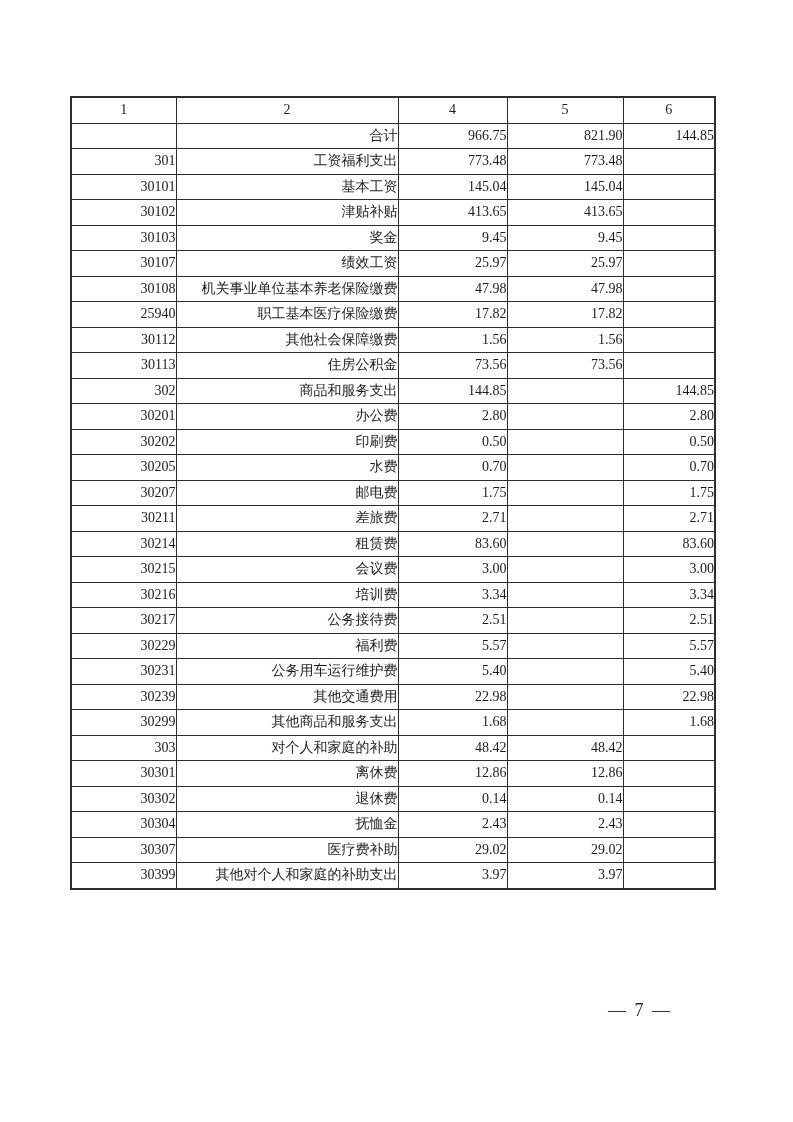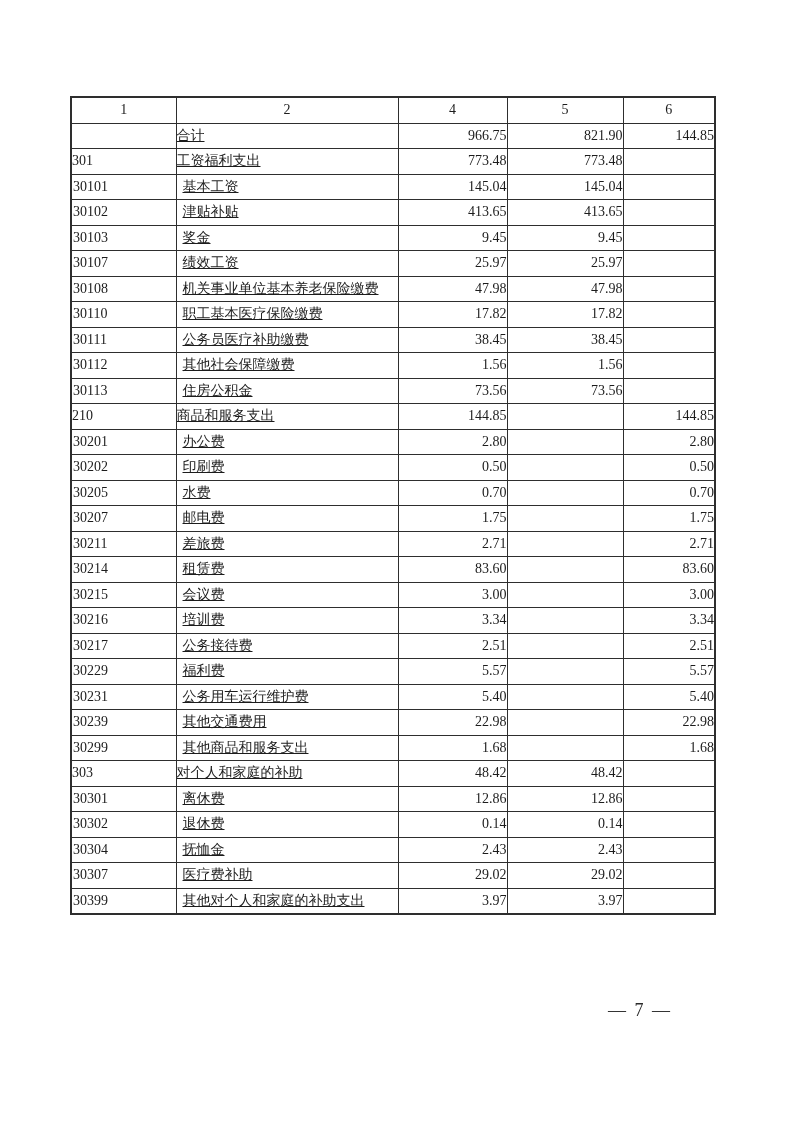--- a/index.html
+++ b/index.html
@@ -34,30 +34,29 @@
     padding: 0;
     white-space: nowrap;
     overflow: hidden;
     vertical-align: middle;
   }
   table.budget thead th {
     text-align: center;
     border-bottom: 1.5px solid #2e2e2e;
   }
   td.code {
-    text-align: left;
+    text-align: right;
     padding-left: 2px;
   }
   td.code.indent {
     padding-left: 1px;
   }
   td.name {
-    text-align: left;
+    text-align: right;
     padding-left: 3px;
-    text-decoration: underline;
   }
   td.name.indent {
     padding-left: 6px;
   }
   td.num {
     text-align: right;
     padding-right: 2px;
   }
   .page-footer {
     position: absolute;
@@ -135,49 +134,42 @@
           <td class="num"></td>
         </tr>
         <tr>
           <td class="code indent">30108</td>
           <td class="name indent">机关事业单位基本养老保险缴费</td>
           <td class="num">47.98</td>
           <td class="num">47.98</td>
           <td class="num"></td>
         </tr>
         <tr>
-          <td class="code indent">30110</td>
+          <td class="code indent">25940</td>
           <td class="name indent">职工基本医疗保险缴费</td>
           <td class="num">17.82</td>
           <td class="num">17.82</td>
-          <td class="num"></td>
-        </tr>
-        <tr>
-          <td class="code indent">30111</td>
-          <td class="name indent">公务员医疗补助缴费</td>
-          <td class="num">38.45</td>
-          <td class="num">38.45</td>
           <td class="num"></td>
         </tr>
         <tr>
           <td class="code indent">30112</td>
           <td class="name indent">其他社会保障缴费</td>
           <td class="num">1.56</td>
           <td class="num">1.56</td>
           <td class="num"></td>
         </tr>
         <tr>
           <td class="code indent">30113</td>
           <td class="name indent">住房公积金</td>
           <td class="num">73.56</td>
           <td class="num">73.56</td>
           <td class="num"></td>
         </tr>
         <tr>
-          <td class="code">210</td>
+          <td class="code">302</td>
           <td class="name">商品和服务支出</td>
           <td class="num">144.85</td>
           <td class="num"></td>
           <td class="num">144.85</td>
         </tr>
         <tr>
           <td class="code indent">30201</td>
           <td class="name indent">办公费</td>
           <td class="num">2.80</td>
           <td class="num"></td>

